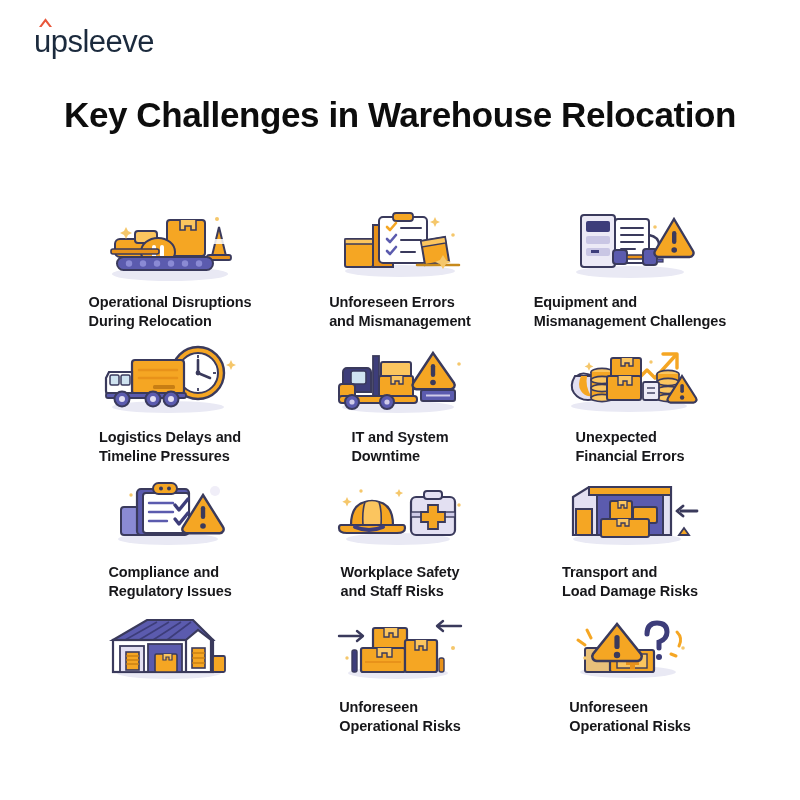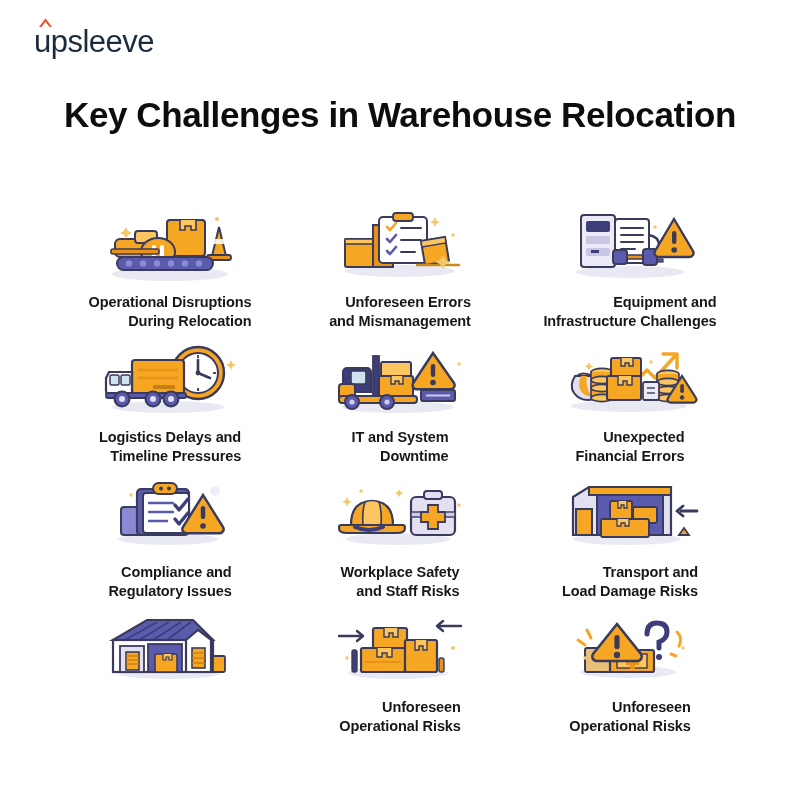--- a/index.html
+++ b/index.html
@@ -78,21 +78,21 @@
   }
 
   .card-illus {
     width: 150px;
     height: 82px;
     display: block;
   }
 
   .card-label {
     margin-top: 6px;
-    text-align: right;
+    text-align: left;
     font-size: 14.5px;
     font-weight: bold;
     color: #17171a;
     line-height: 1.3;
     letter-spacing: -0.1px;
     white-space: pre-line;
   }
 
   
   .shadow { fill: #e9e9f4; }
@@ -202,21 +202,21 @@
       <rect x="88" y="44" width="14" height="16" rx="3" fill="#5b5bae" stroke="#3a3a5c" stroke-width="2"></rect>
       <rect x="102" y="48" width="6" height="3" fill="#5b5bae" stroke="#3a3a5c" stroke-width="1.2"></rect>
       <rect x="102" y="54" width="6" height="3" fill="#5b5bae" stroke="#3a3a5c" stroke-width="1.2"></rect>
 
       <path d="M119 14 L138 46 a4 4 0 0 1 -3.5 6 h-31 a4 4 0 0 1 -3.5 -6 z" fill="#f5a623" stroke="#3a3a5c" stroke-width="2.4"></path>
       <rect x="117" y="26" width="4.4" height="13" rx="2.2" fill="#3a3a5c"></rect>
       <circle cx="119.2" cy="45" r="2.8" fill="#3a3a5c"></circle>
       <circle cx="100" cy="22" r="1.8" fill="#f5c76b"></circle>
     </svg>
     <div class="card-label">Equipment and
-Infrastructure Challenges</div>
+Mismanagement Challenges</div>
   </div>
 
   <div class="card">
     <svg class="card-illus" viewBox="0 0 150 82">
       <ellipse class="shadow" cx="73" cy="67" rx="56" ry="6"></ellipse>
 
       <circle cx="103" cy="33" r="26" fill="#f5a623" stroke="#3a3a5c" stroke-width="2.4"></circle>
       <circle cx="103" cy="33" r="20" fill="#ffffff" stroke="#3a3a5c" stroke-width="2"></circle>
       <line x1="103" y1="33" x2="103" y2="20" stroke="#3a3a5c" stroke-width="2.6" stroke-linecap="round"></line>
       <line x1="103" y1="33" x2="115" y2="38" stroke="#3a3a5c" stroke-width="2.6" stroke-linecap="round"></line>

